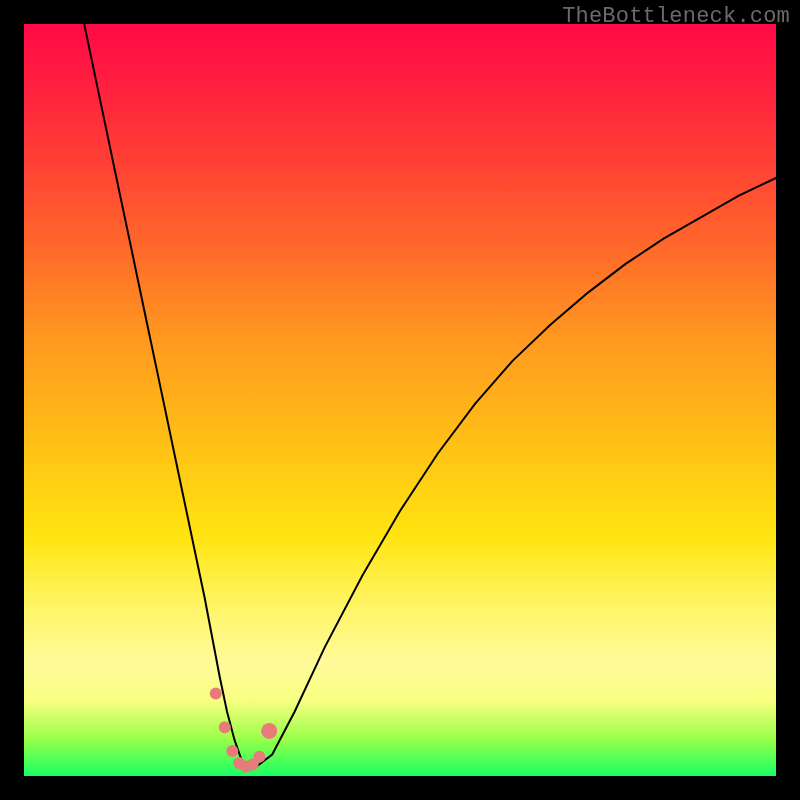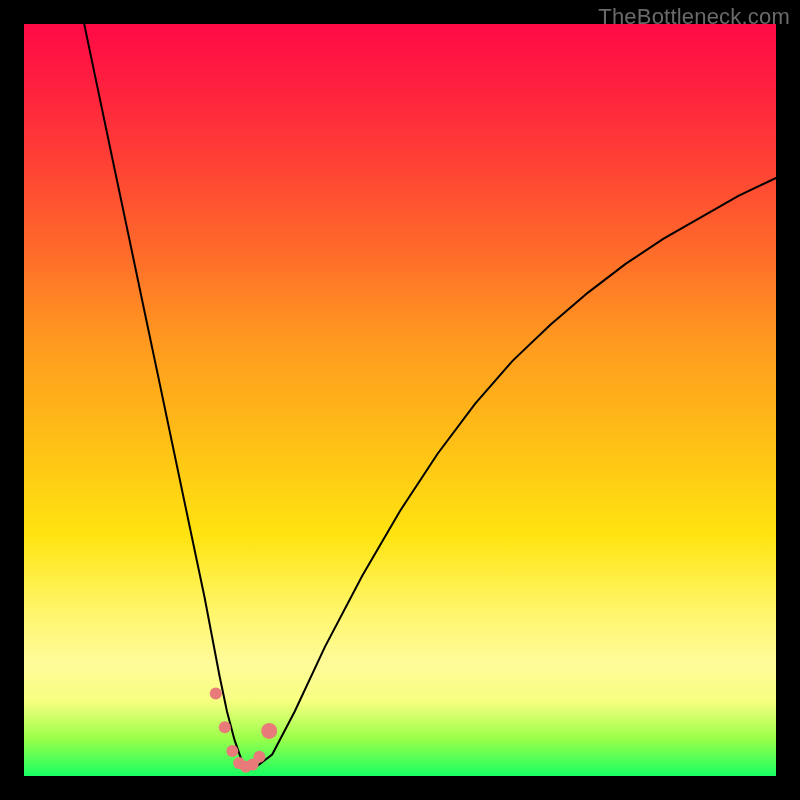--- a/index.html
+++ b/index.html
@@ -34,20 +34,21 @@
   }
   .watermark {
     position: absolute;
     top: 4px;
     right: 10px;
     color: #6a6a6a;
     font-size: 22px;
     letter-spacing: 0.2px;
     font-weight: 500;
     user-select: none;
+    font-family: Liberation Mono, monospace;
   }
   svg.curve {
     position: absolute;
     left: 0;
     top: 0;
     width: 752px;
     height: 752px;
     overflow: visible;
   }
 </style>

